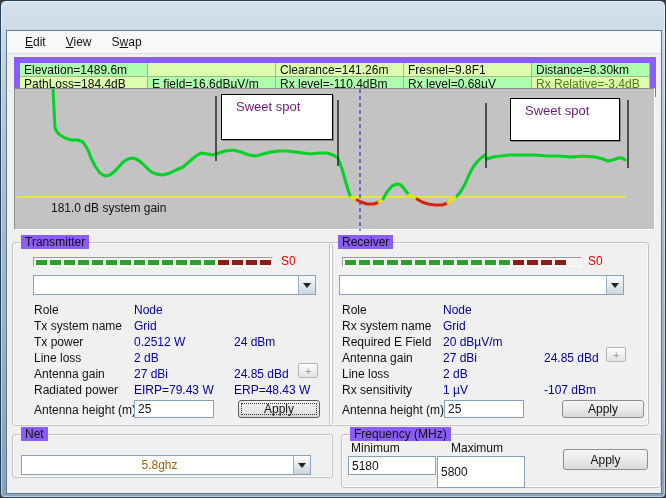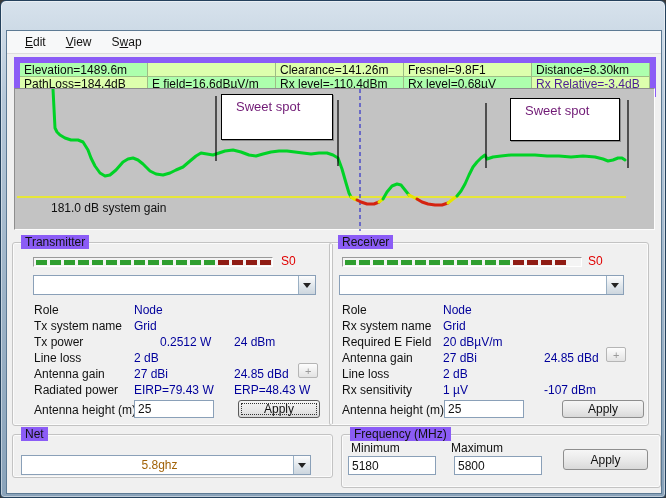--- a/index.html
+++ b/index.html
@@ -18,21 +18,21 @@
   .menubar{position:absolute;left:0;top:0;right:0;height:23px;background:#f7f8f9;border-bottom:1px solid #ddd;
        display:flex;align-items:center;gap:4px;padding-left:10px;font-size:12px;color:#111;}
   .menu-item{padding:3px 8px;}
   .menu-item u{text-decoration:underline;}
   #status-grid{position:absolute;left:7px;top:26px;width:642px;height:40px;display:grid;
        grid-template-columns:128px 128px 128px 128px 1fr;grid-template-rows:14px 14px;
        border:6px solid #8b5cf6;font-size:12px;}
   .scell{padding:0 0 0 4px;line-height:14px;white-space:nowrap;overflow:hidden;border-right:1px solid #9dbd85;border-bottom:1px solid #9dbd85;color:#0a0a0a;}
   .sc-g{background:#adffad;}
   .sc-y{background:#ddffad;}
-  .sc-red{color:#4c1d95;}
+  .sc-red{color:#4d7c0f;}
   #chart{position:absolute;left:7px;top:57px;width:641px;height:142px;background:#c3c3c3;
        border-top:1px solid #8e8e8e;border-left:1px solid #8e8e8e;border-bottom:1px solid #fdfdfd;border-right:1px solid #fdfdfd;}
   #chart svg{position:absolute;left:0;top:0;}
   .sweet{position:absolute;background:#fff;border:1px solid #000;box-shadow:1px 1px 0 #8a8a8a;
        font-size:13px;color:#701a75;padding:4px 0 0 14px;}
   .grp{position:absolute;border:1px solid #c3c3c3;border-radius:3px;box-shadow:inset 0 0 0 1px #fbfbfb;}
   .grp-legend{position:absolute;top:-8px;left:8px;background:#8b5cf6;padding:0 4px;font-size:12px;color:#111;}
   .sigbar{position:absolute;height:10px;border:1px solid #9a9a9a;border-bottom-color:#fff;border-right-color:#fff;
        background:#f4f4f4;display:flex;align-items:center;gap:3px;padding:0 2px;overflow:hidden;}
   .dash{width:11px;height:5px;flex:none;}
@@ -127,21 +127,21 @@
         <span class="combo-value"></span>
         <span class="combo-btn">
             <span class="arrow-down"></span>
           </span>
       </div>
       <span class="frow-label" style="left:21px;top:60px;">Role</span>
       <span class="frow-val" style="left:121px;top:60px;">Node</span>
       <span class="frow-label" style="left:21px;top:76px;">Tx system name</span>
       <span class="frow-val" style="left:121px;top:76px;">Grid</span>
       <span class="frow-label" style="left:21px;top:92px;">Tx power</span>
-      <span class="frow-val" style="left:121px;top:92px;margin-left:26px;">0.2512 W</span>
+      <span class="frow-val" style="left:121px;top:92px;">0.2512 W</span>
       <span class="frow-val" style="left:221px;top:92px;">24 dBm</span>
       <span class="frow-label" style="left:21px;top:108px;">Line loss</span>
       <span class="frow-val" style="left:121px;top:108px;">2 dB</span>
       <span class="frow-label" style="left:21px;top:124px;">Antenna gain</span>
       <span class="frow-val" style="left:121px;top:124px;">27 dBi</span>
       <span class="frow-val" style="left:221px;top:124px;">24.85 dBd</span>
       <button class="plus-btn" style="left:285px;top:120px;">+</button>
       <span class="frow-label" style="left:21px;top:140px;text-align:center;">Radiated power</span>
       <span class="frow-val" style="left:121px;top:140px;">EIRP=79.43 W</span>
       <span class="frow-val" style="left:221px;top:140px;">ERP=48.43 W</span>
@@ -205,17 +205,17 @@
             <span class="arrow-down"></span>
           </span>
       </div>
     </div>
 
     <div class="grp" style="left:334px;top:403px;width:320px;height:54px;">
       <span class="grp-legend">Frequency (MHz)</span>
       <span class="frow-label" style="left:9px;top:6px;">Minimum</span>
       <span class="frow-label" style="left:109px;top:6px;">Maximum</span>
       <input class="tinput" style="left: 6px; top: 21px; width: 88px; height: 19px;" value="5180">
-      <input class="tinput" style="left: 112px; top: 21px; width: 88px; height: 19px;" value="5800">
+      <input class="tinput" style="left: 95px; top: 21px; width: 88px; height: 32px;" value="5800">
       <button class="btn" style="left:221px;top:14px;width:85px;height:21px;">Apply</button>
     </div>
   </div>
 </div>
 
 </body></html>

